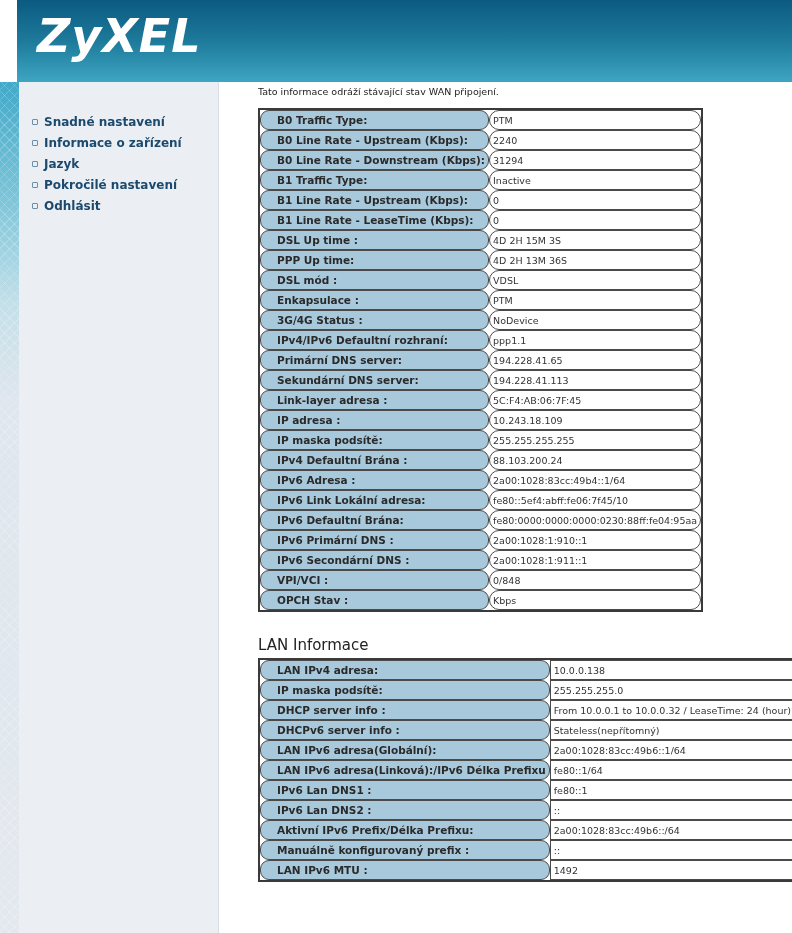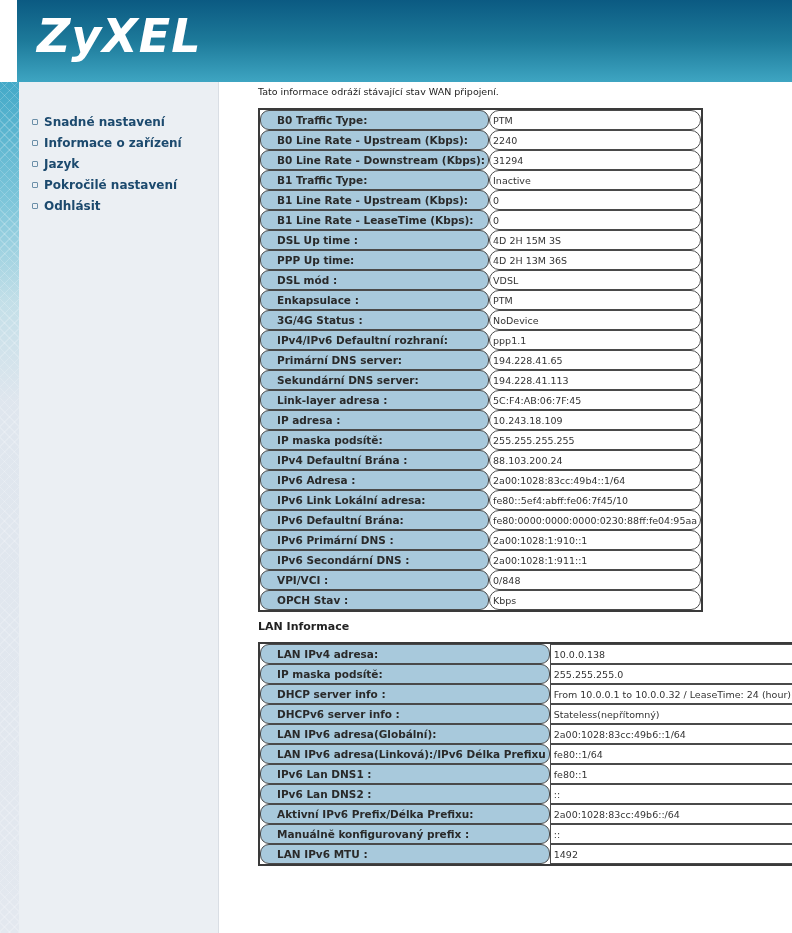--- a/index.html
+++ b/index.html
@@ -69,22 +69,22 @@
       border-radius: 9px;
     }
     table.info td.v {
       background: #ffffff; color: #333; font-size: 9.5px;
     }
     #wan-table td.k { width: 198px; }
     #wan-table td.v { width: 204px; border-radius: 10px; }
     #lan-table td.k { width: 259px; }
     #lan-table td.v { width: 230px; }
     .section-title {
-      font-size: 11px; font-weight: bold; color: #222;
-      margin-top: 8px; height: 14px;
+      font-size: 15px; font-weight: normal; color: #222;
+      margin-top: 24px; height: 14px;
     }
   </style>
 </head>
 <body>
 
 <div class="header">
   <div class="logo">ZyXEL</div>
 </div>
 
 <div class="left-strip"></div>

